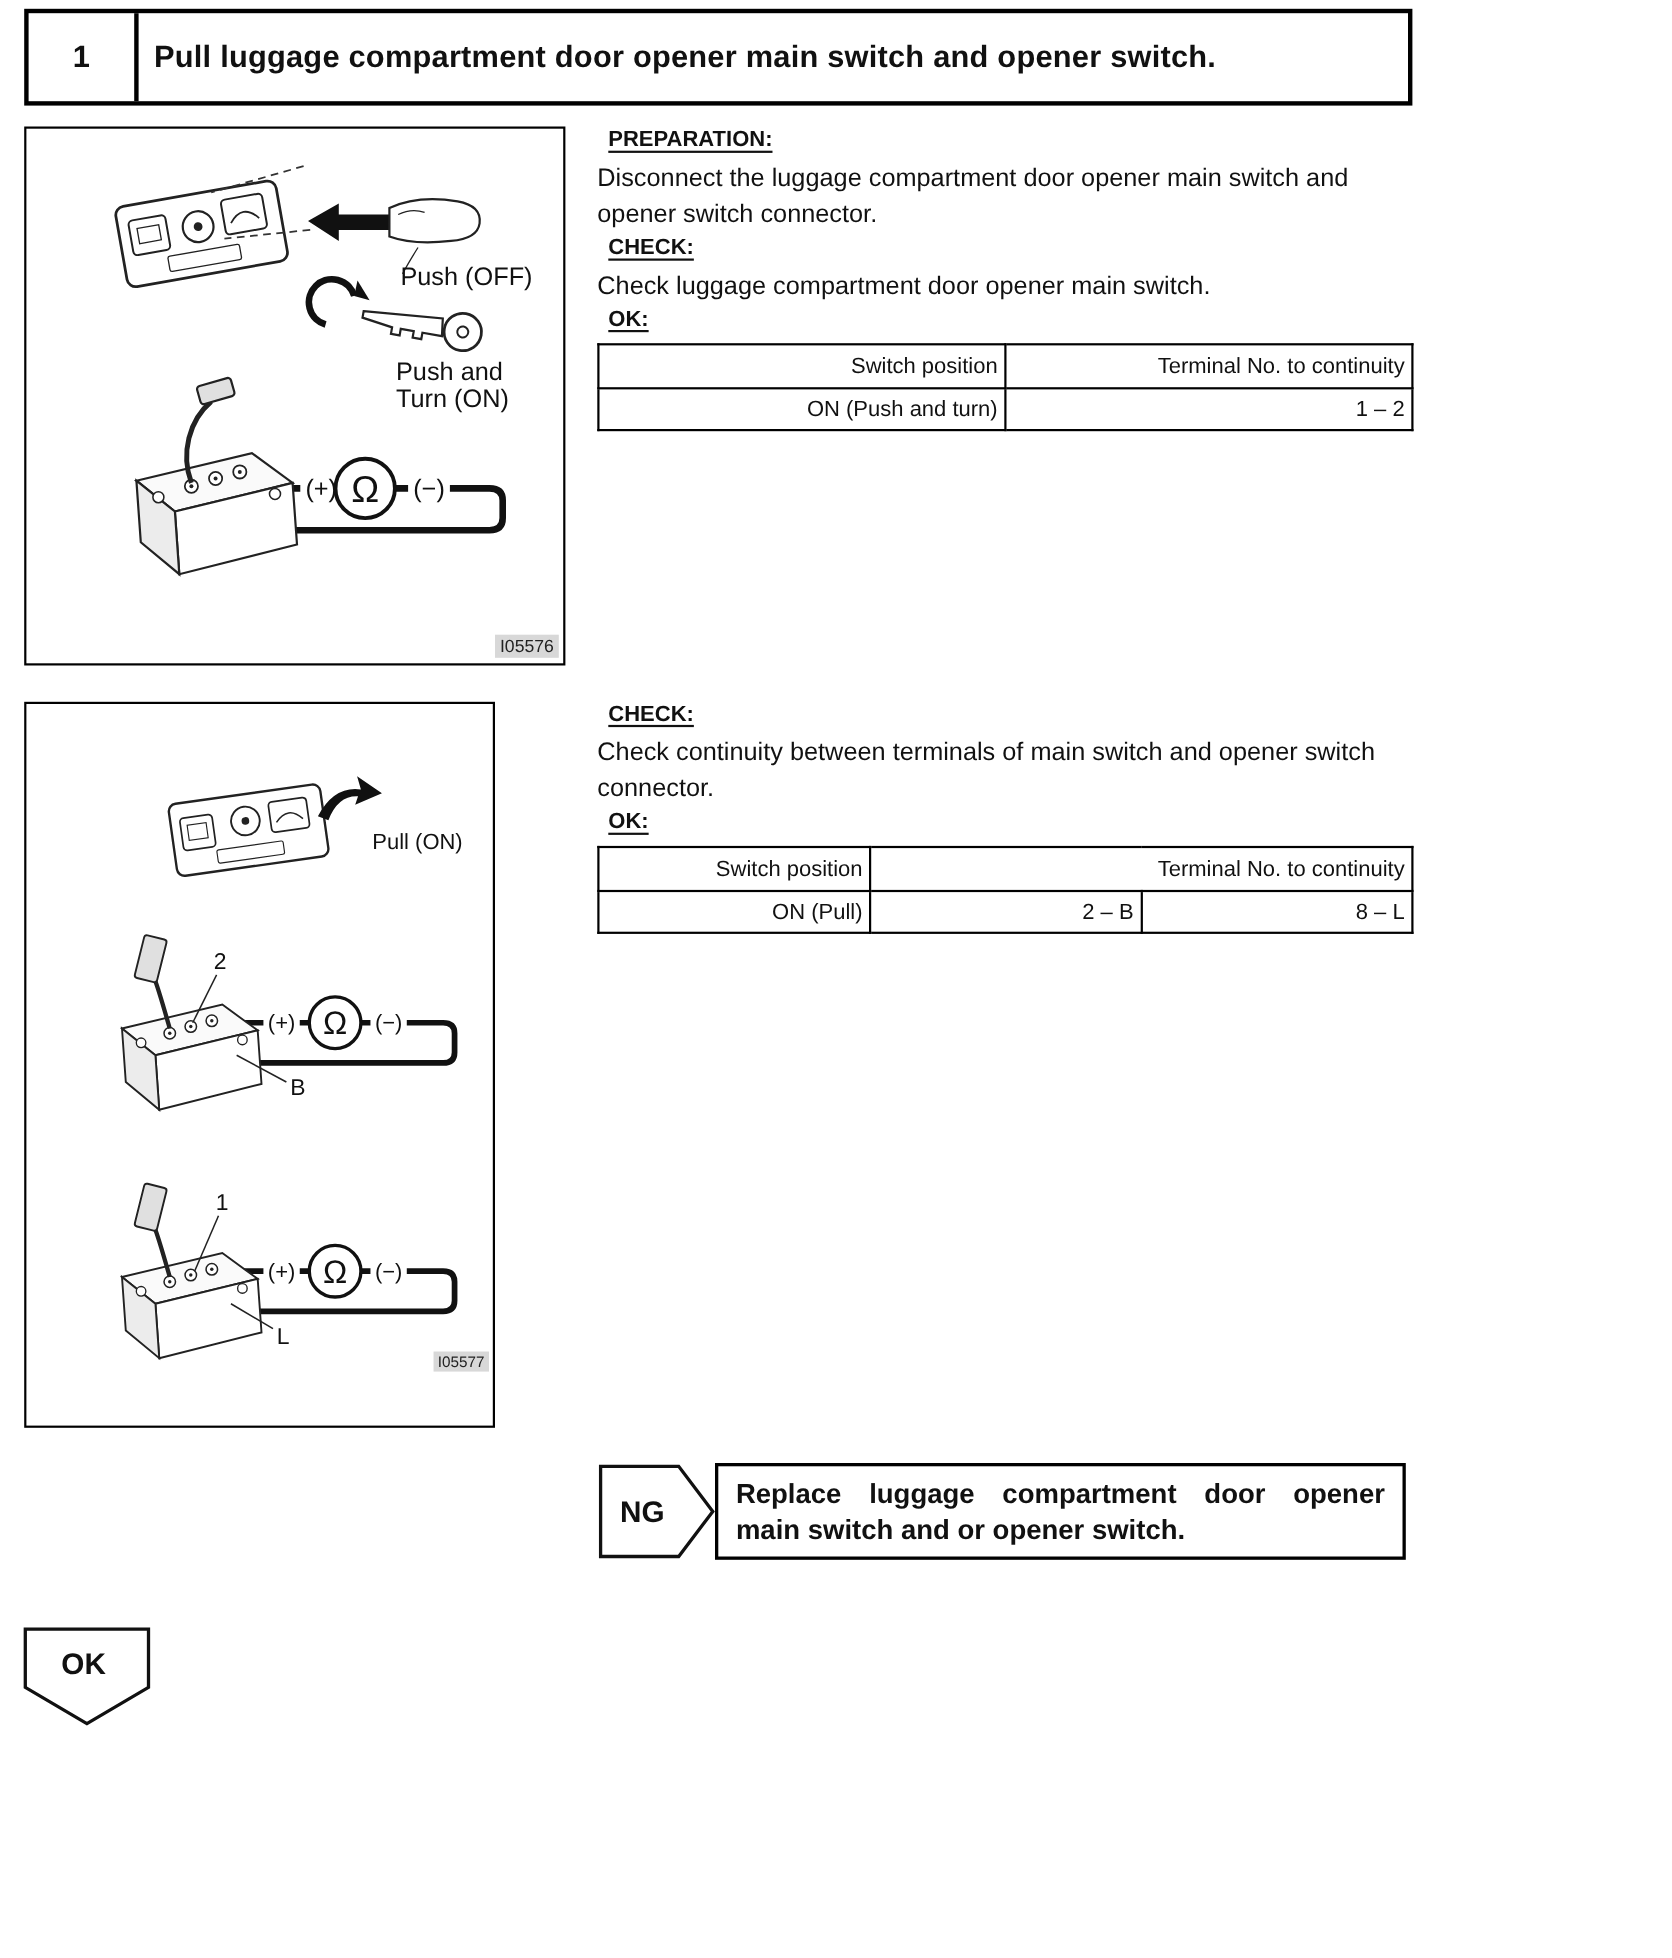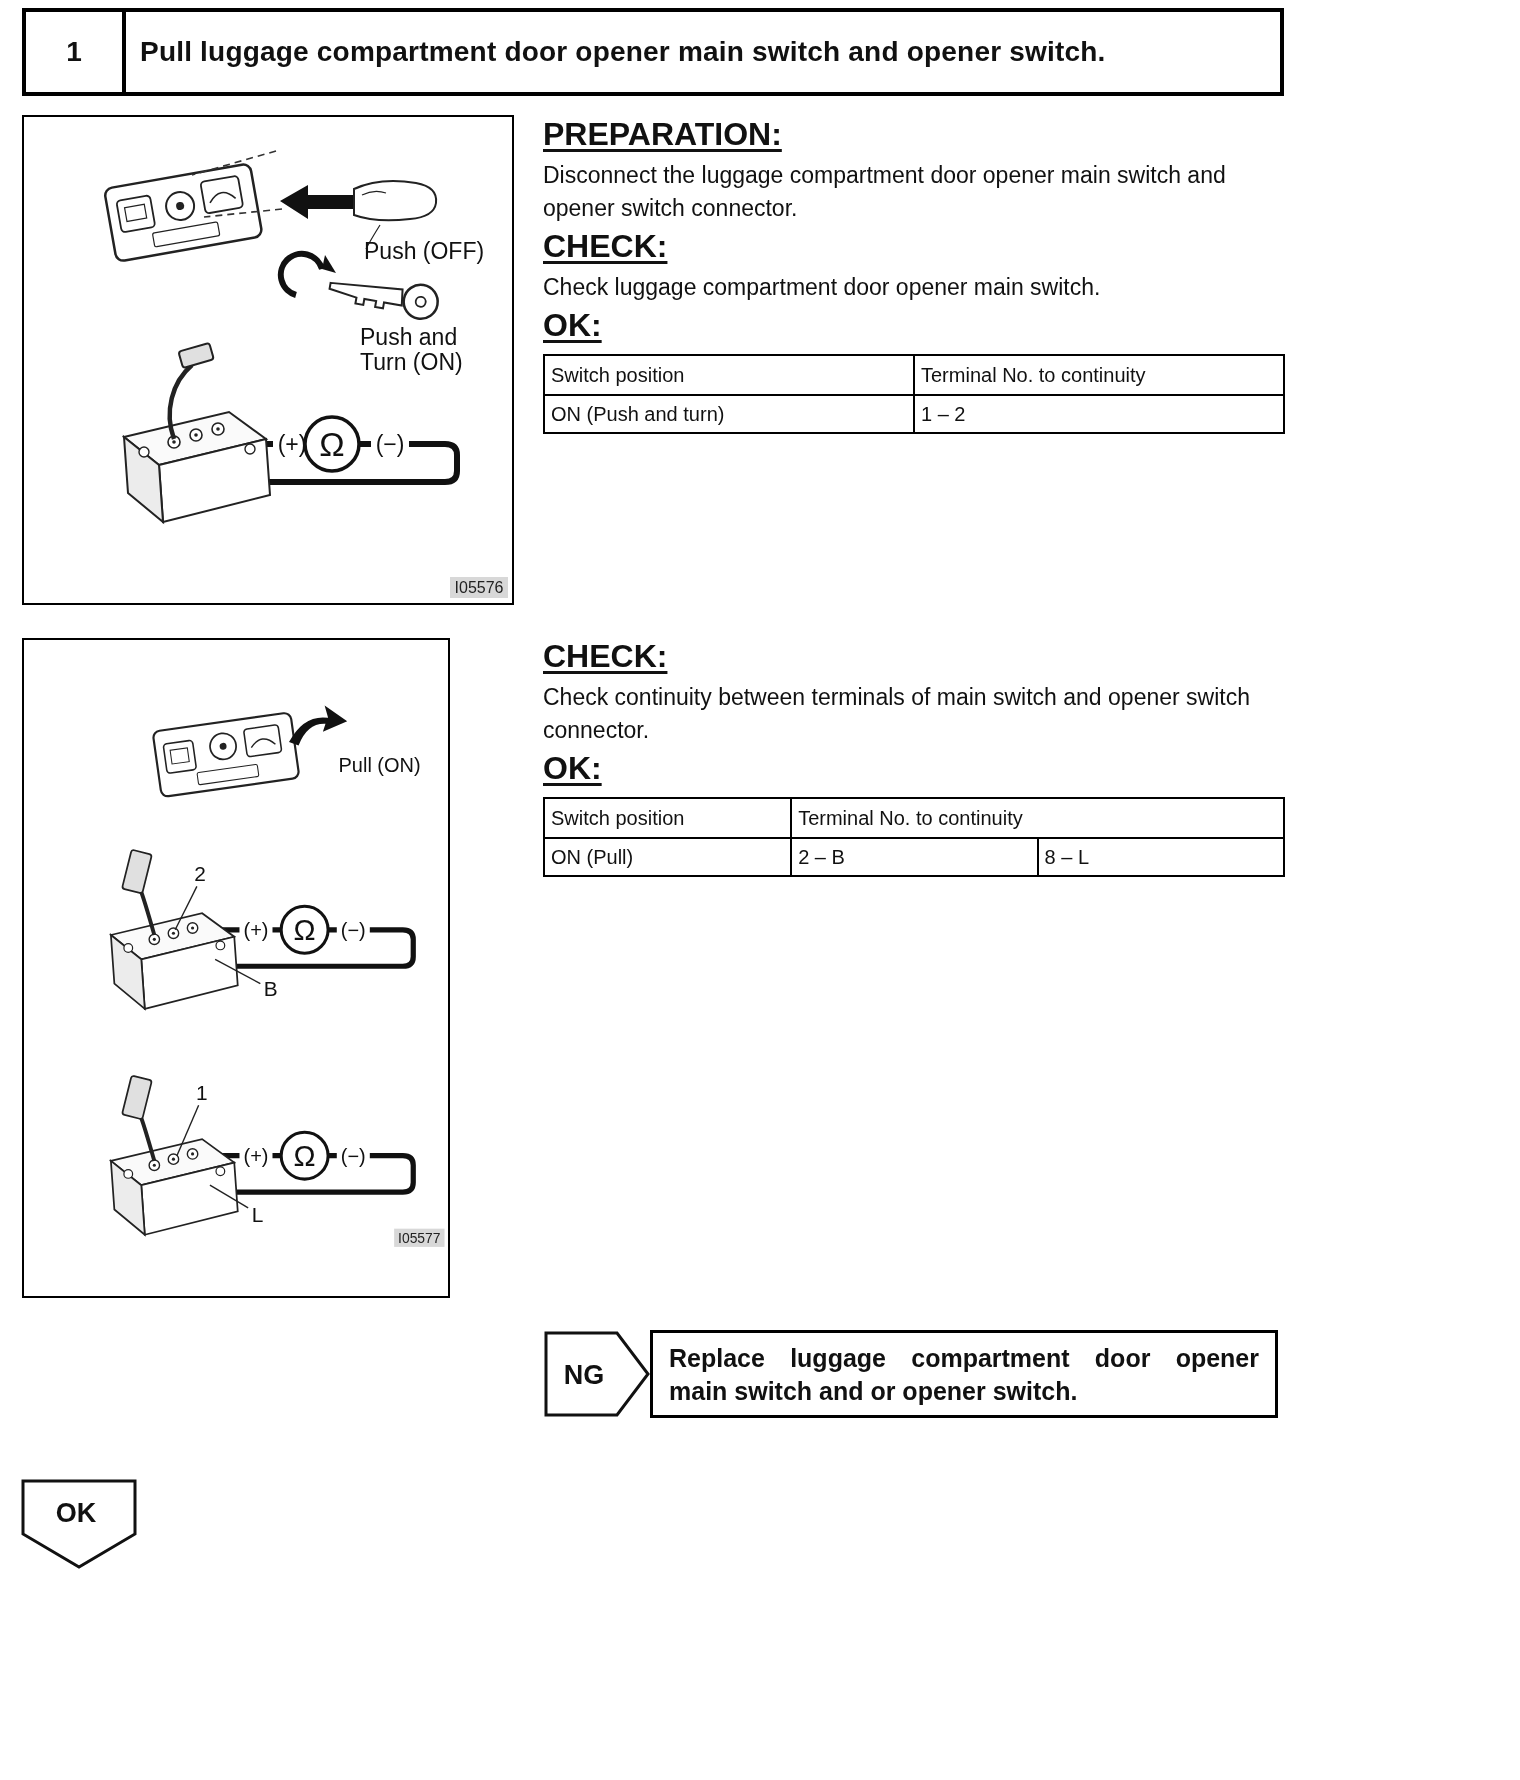--- a/index.html
+++ b/index.html
@@ -43,35 +43,35 @@
   .t23 { font-size: 23px; }
   .t24 { font-size: 24px; }
   .tohm { font-size: 34px; }
   .tcode { font-size: 16px; fill: #222; }
   
   .rcol { position: absolute; left: 543px; width: 744px; }
   #sec1 { top: 114px; }
   #sec2 { top: 636px; }
   .rh {
     display: inline-block;
-    font-size: 32px; font-weight: 700;
+    font-size: 20px; font-weight: 700;
     text-decoration: underline; text-underline-offset: 4px;
-    margin: 2px 0 6px 0;
+    margin: 2px 0 6px 10px;
   }
   .rp { font-size: 23px; line-height: 33px; margin: 0 0 3px 0; }
   .hrow { display: block; }
   
   table.ctab {
     border-collapse: collapse; width: 742px; margin-top: 10px;
     table-layout: fixed;
   }
   table.ctab td, table.ctab th {
     border: 2px solid #000;
     font-size: 20px; font-weight: 400;
-    text-align: left; vertical-align: middle;
+    text-align: right; vertical-align: middle;
     height: 38px; padding: 2px 6px;
   }
   table.ctab tr.head td { height: 40px; }
   
   .ng-arrow { position: absolute; left: 543px; top: 1330px; width: 108px; height: 88px; }
   .ng-box {
     position: absolute; left: 650px; top: 1330px;
     width: 628px; height: 88px;
     border: 3px solid #000; background: #fff;
     padding: 9px 16px 0 16px;

